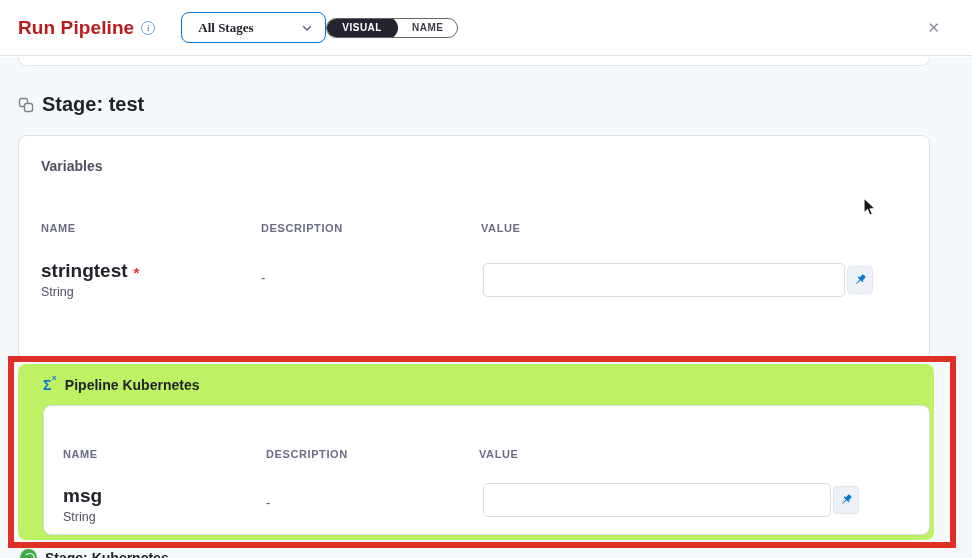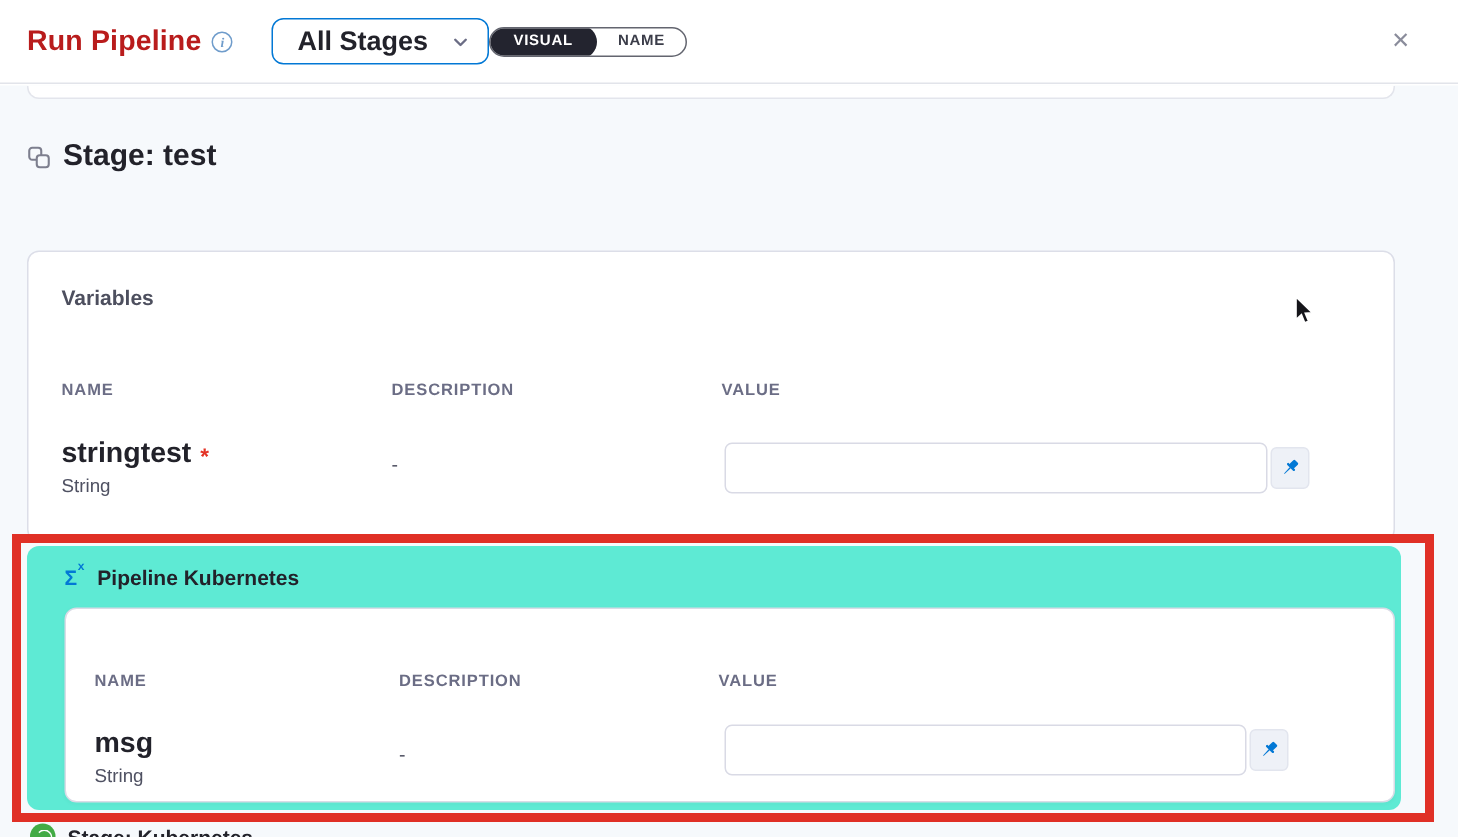--- a/index.html
+++ b/index.html
@@ -16,21 +16,21 @@
   .hdr h1 { font-size:19px; font-weight:700; color:#b91c1c; letter-spacing:.1px; }
   .info-ic {
     width:14px; height:14px; border:1.4px solid #6f9ccb; border-radius:50%;
     color:#6f9ccb; font-size:9px; font-weight:700; display:inline-flex; align-items:center;
     justify-content:center; margin-left:7px; font-family:"Liberation Serif", serif; font-style:italic;
   }
   .stage-select {
     margin-left:26px; width:145px; height:31px; border:1.5px solid #0278d5; border-radius:8px;
     background:#fff; display:flex; align-items:center; padding:0 12px 0 16px; cursor:pointer;
   }
-  .stage-select .val { font-size:18px; font-weight:700; color:#22222a; flex:1; }
+  .stage-select .val { font-size:13px; font-weight:700; color:#22222a; flex:1;font-family:Liberation Serif, serif; }
   .chev { width:12px; height:12px; }
   .toggle {
     height:20px; border:1px solid #63656f; border-radius:20px;
     background:#fff; display:flex; align-items:center; overflow:hidden;
   }
   .seg {
     border:0; background:transparent; height:20px; padding:0 14px; font-size:10px; font-weight:700;
     letter-spacing:.5px; color:#3b3d49; cursor:pointer; font-family:"Liberation Sans", sans-serif;
     border-radius:20px; line-height:20px;
   }
@@ -42,22 +42,22 @@
   
   .content { position:absolute; top:57px; left:0; right:0; bottom:0; background:#f6f9fc; }
   .card-tail {
     position:absolute; left:18px; top:0; width:912px; height:9px; background:#fff;
     border:1px solid #e3e5ec; border-top:none; border-radius:0 0 8px 8px;
   }
   .stage-row { position:absolute; left:18px; top:36px; display:flex; align-items:center; gap:8px; }
   .stage-row .lbl { font-size:20px; font-weight:700; color:#22222a; }
   
   .var-card {
-    position:absolute; left:18px; top:78px; width:912px; height:194px; background:#fff;
-    border:1px solid #dcdee8; border-radius:8px;margin-top:32px;
+    position:absolute; left:18px; top:78px; width:912px; height:226px; background:#fff;
+    border:1px solid #dcdee8; border-radius:8px;
   }
   .var-card .card-title { position:absolute; left:22px; top:22px; font-size:14px; font-weight:600; color:#4d4f5e; }
   .col-hdr { position:absolute; font-size:11px; font-weight:700; letter-spacing:.6px; color:#6b6d85; }
   .name-cell .nm { font-size:19px; font-weight:700; color:#22222a; }
   .req { color:#e43326; font-size:15px; font-weight:700; margin-left:6px; vertical-align:-1px; }
   .name-cell .tp { font-size:12.5px; color:#4f5162; margin-top:3px; }
   .dash { font-size:13px; color:#4f5162; }
   .val-group { position:absolute; display:flex; align-items:center; }
   .txt-input {
     width:362px; height:34px; border:1px solid #d9dae5; border-radius:5px; background:#fff;
@@ -66,21 +66,21 @@
   .pin-btn {
     width:26px; height:28px; margin-left:2px; border:1px solid #e2e5ee; border-radius:4px;
     background:#eef1f7; display:flex; align-items:center; justify-content:center; cursor:pointer;
   }
   
   .hl-red {
     position:absolute; left:8px; top:299px; width:948px; height:192px;
     border:6px solid #e03026; z-index:4; pointer-events:none;
   }
   .pv-section {
-    position:absolute; left:18px; top:307px; width:916px; height:176px; background:#5eead4; border-radius:8px;
+    position:absolute; left:18px; top:307px; width:916px; height:176px; background:#bef264; border-radius:8px;
   }
   .pv-head { position:absolute; left:25px; top:13px; display:flex; align-items:center; gap:9px; }
   .sigma-ic { position:relative; color:#0278d5; font-size:14px; font-weight:700; line-height:1; }
   .sigma-ic sup { font-size:8px; font-weight:700; position:relative; top:-4px; left:0.5px; }
   .pv-head .lbl { font-size:14px; font-weight:700; color:#22222a; }
   .pv-inner {
     position:absolute; left:25px; top:41px; width:887px; height:130px; background:#fff;
     border:1px solid #d9dbe6; border-radius:8px; box-shadow:0 1px 3px rgba(40,41,61,.04);
   }
   

